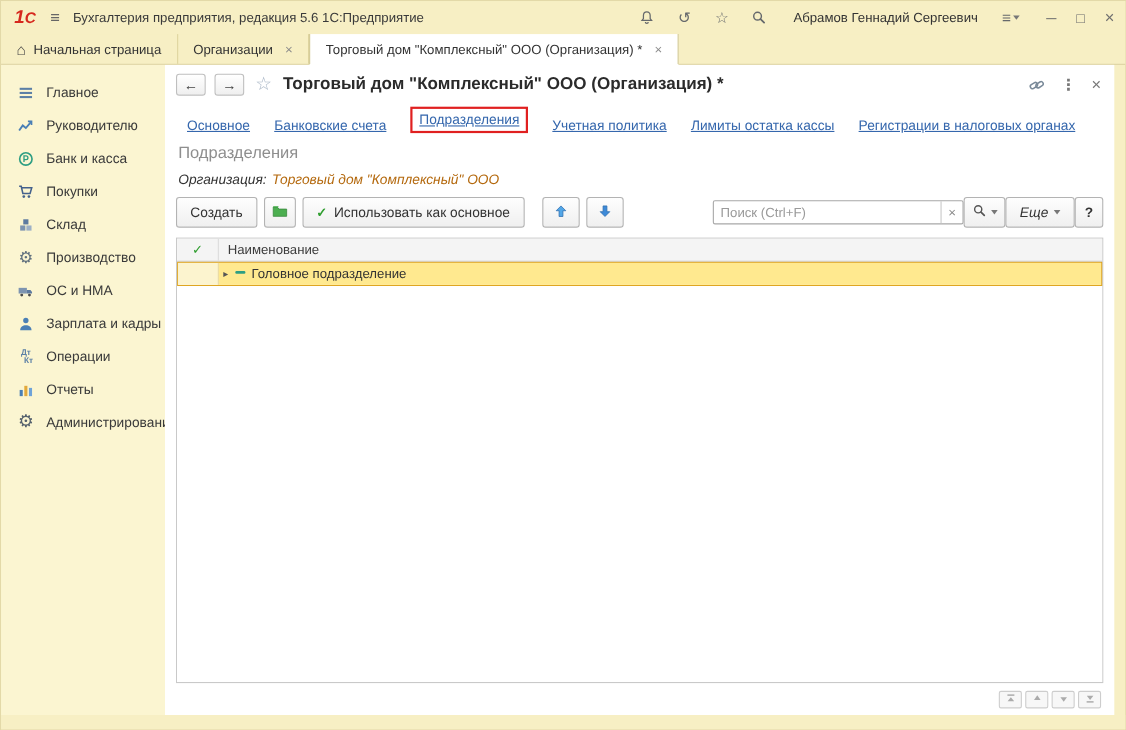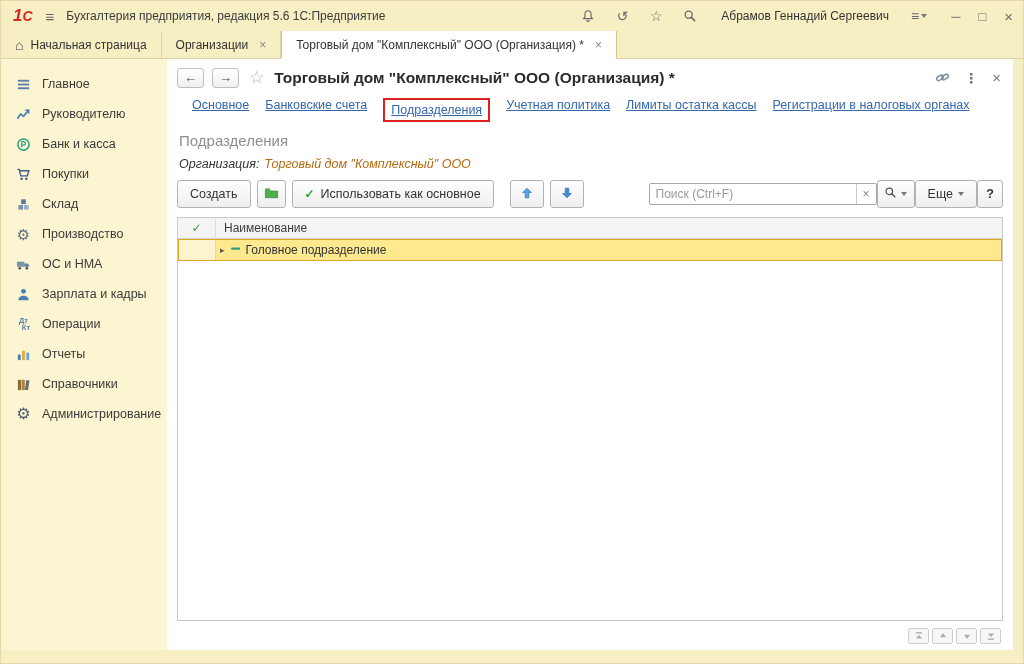--- a/index.html
+++ b/index.html
@@ -23,61 +23,61 @@
 
   
   .tabbar { height:28px; display:flex; align-items:stretch; background:#f7efc4; border-bottom:1px solid #ddd3a4; flex:0 0 auto; }
   .tab { display:flex; align-items:center; gap:7px; padding:0 14px; font-size:12px; color:#333; border-right:1px solid #ded49f; cursor:pointer; white-space:nowrap; }
   .tab .home-ico { font-size:14px; color:#444; }
   .tab .tab-close { color:#8a8a8a; font-size:12px; margin-left:4px; cursor:pointer; }
   .tab.active { background:#ffffff; border-left:1px solid #d2c88f; border-right:1px solid #d2c88f; margin-bottom:-1px; border-bottom:1px solid #ffffff; }
 
   
   .main-row { flex:1 1 auto; display:flex; min-height:0; }
-  .sidebar { width:166px; flex:0 0 auto; background:#fbf5d1; padding-top:10px; }
+  .sidebar { width:149px; flex:0 0 auto; background:#fbf5d1; padding-top:10px; }
   .sb-item { height:30px; display:flex; align-items:center; padding-left:14px; cursor:pointer; }
   .sb-ico { width:17px; height:17px; display:flex; align-items:center; justify-content:center; margin-right:10px; flex:0 0 auto; }
   .sb-label { font-size:12.5px; color:#3a3a3a; white-space:nowrap; }
   .glyph-gear { font-size:15px; color:#5f6f7d; line-height:1; }
   .dtkt { display:flex; flex-direction:column; font-size:7.5px; line-height:7.5px; font-weight:bold; color:#5b7fa6; font-style:normal; }
   .dtkt span:nth-child(2){ margin-left:5px; }
 
   
   .content-wrap { flex:1 1 auto; padding-right:10px; min-width:0; display:flex; }
   .content { background:#fff; flex:1; display:flex; flex-direction:column; min-width:0; }
 
   .chead { display:flex; align-items:center; padding:8px 12px 4px 10px; gap:8px; flex:0 0 auto; }
   .nav-btn { width:27px; height:20px; border:1px solid #bfbfbf; border-radius:3px; background:linear-gradient(#fff,#efefef); display:flex; align-items:center; justify-content:center; font-size:13px; color:#444; cursor:pointer; }
   .fav-star { font-size:17px; color:#a9b6c6; margin:0 2px; cursor:pointer; }
   .page-title { font-size:15.5px; font-weight:bold; color:#2b2b2b; white-space:nowrap; overflow:hidden; text-overflow:ellipsis; }
   .chead-right { margin-left:auto; display:flex; align-items:center; gap:14px; }
   .chead-right .ic { color:#777; cursor:pointer; display:flex; align-items:center; font-size:14px; }
 
-  .navlinks { display:flex; align-items:flex-start; gap:16px; padding:6px 12px 4px 25px; flex:0 0 auto; }
+  .navlinks { display:flex; align-items:flex-end; gap:22px; padding:6px 12px 4px 20px; flex:0 0 auto; }
   .navlink { font-size:12.5px; color:#3567ad; text-decoration:underline; cursor:pointer; white-space:nowrap; }
   .annotated { border:2px solid #e02020; padding:3px 6px; text-decoration:underline; }
 
   .section-title { font-size:15px; color:#8e8e8e; padding:6px 12px 2px 12px; flex:0 0 auto; }
   .org-line { display:flex; align-items:center; gap:5px; padding:6px 0 2px 12px; font-size:12.5px; flex:0 0 auto;font-style:italic; }
   .org-label { color:#333; }
   .org-value { color:#b4690e; cursor:pointer; }
 
   .toolbar { display:flex; align-items:center; gap:6px; padding:7px 10px 7px 10px; flex:0 0 auto; }
   .btn { height:28px; border:1px solid #b3b3b3; border-radius:3px; background:linear-gradient(#fefefe,#efefef); font-size:12.5px; color:#333; display:flex; align-items:center; justify-content:center; padding:0 12px; cursor:pointer; white-space:nowrap;text-align:right; }
   .btn-ico { padding:0 6px; }
   .btn .chk { color:#2f9e2f; font-weight:bold; margin-right:6px; font-size:12px; }
   .btn.arrow { width:34px; padding:0; }
   .btn.up { margin-left:10px; }
   .search-group { margin-left:auto; display:flex; align-items:center; }
   .searchbox { width:228px; height:22px; border:1px solid #a8a8a8; background:#fff; display:flex; align-items:stretch; border-radius:2px; }
   .searchbox input { flex:1; border:none; outline:none; font-size:12px; padding:0 6px; color:#333; background:transparent; font-family:inherit; }
   .searchbox input::placeholder { color:#9a9a9a; }
   .search-clear { width:20px; border-left:1px solid #c9c9c9; display:flex; align-items:center; justify-content:center; color:#888; font-size:12px; cursor:pointer; }
   .mag-btn { width:38px; gap:4px; padding:0 5px; }
-  .more-btn { gap:5px; }
+  .more-btn { gap:5px;font-style:italic; }
   .help-btn { width:26px; padding:0; font-weight:bold; }
 
   .table-area { flex:1 1 auto; margin:2px 10px 4px 10px; border:1px solid #c9c9c9; display:flex; flex-direction:column; min-height:0; background:#fff; }
   .thead { display:flex; height:21px; background:#f4f4f4; border-bottom:1px solid #d2d2d2; flex:0 0 auto; align-items:center; }
   .col-check { width:38px; flex:0 0 auto; border-right:1px solid #dcdcdc; height:100%; display:flex; align-items:center; justify-content:center; }
   .col-check .chk { color:#2f9e2f; font-weight:bold; font-size:12px; }
   .col-name { flex:1; padding-left:8px; font-size:12px; color:#3c3c3c; }
   .trow { display:flex; height:22px; align-items:stretch; flex:0 0 auto; cursor:pointer; }
   .trow.selected { border:1px solid #dfa622; }
   .trow.selected .cell-check { background:#fcf4cf; border-right:1px solid #e8d9a0; }
@@ -235,30 +235,20 @@
         <span class="sb-ico">
             <svg width="15" height="15" viewBox="0 0 16 16">
               <rect x="2" y="8" width="3" height="6" fill="#4a7fb5"></rect>
               <rect x="6.5" y="4" width="3" height="10" fill="#e2a93c"></rect>
               <rect x="11" y="6" width="3" height="8" fill="#6fa3d8"></rect>
             </svg>
           </span>
         <span class="sb-label">Отчеты</span>
       </div>
       <div class="sb-item">
-        <span class="sb-ico">
-            <svg width="15" height="15" viewBox="0 0 16 16">
-              <rect x="2" y="3" width="3.4" height="11" fill="#8a6d3b"></rect>
-              <rect x="6" y="3" width="3.4" height="11" fill="#a8853f"></rect>
-              <rect x="10.2" y="3.5" width="3.4" height="10.5" fill="#6d6d6d" transform="rotate(8 11.9 8.75)"></rect>
-            </svg>
-          </span>
-        <span class="sb-label">Справочники</span>
-      </div>
-      <div class="sb-item">
         <span class="sb-ico glyph-gear" style="font-size:16px;color:#55616d;">⚙</span>
         <span class="sb-label">Администрирование</span>
       </div>
     </aside>
 
     <div class="content-wrap">
       <section class="content">
 
         <div class="chead">
           <div class="nav-btn">

